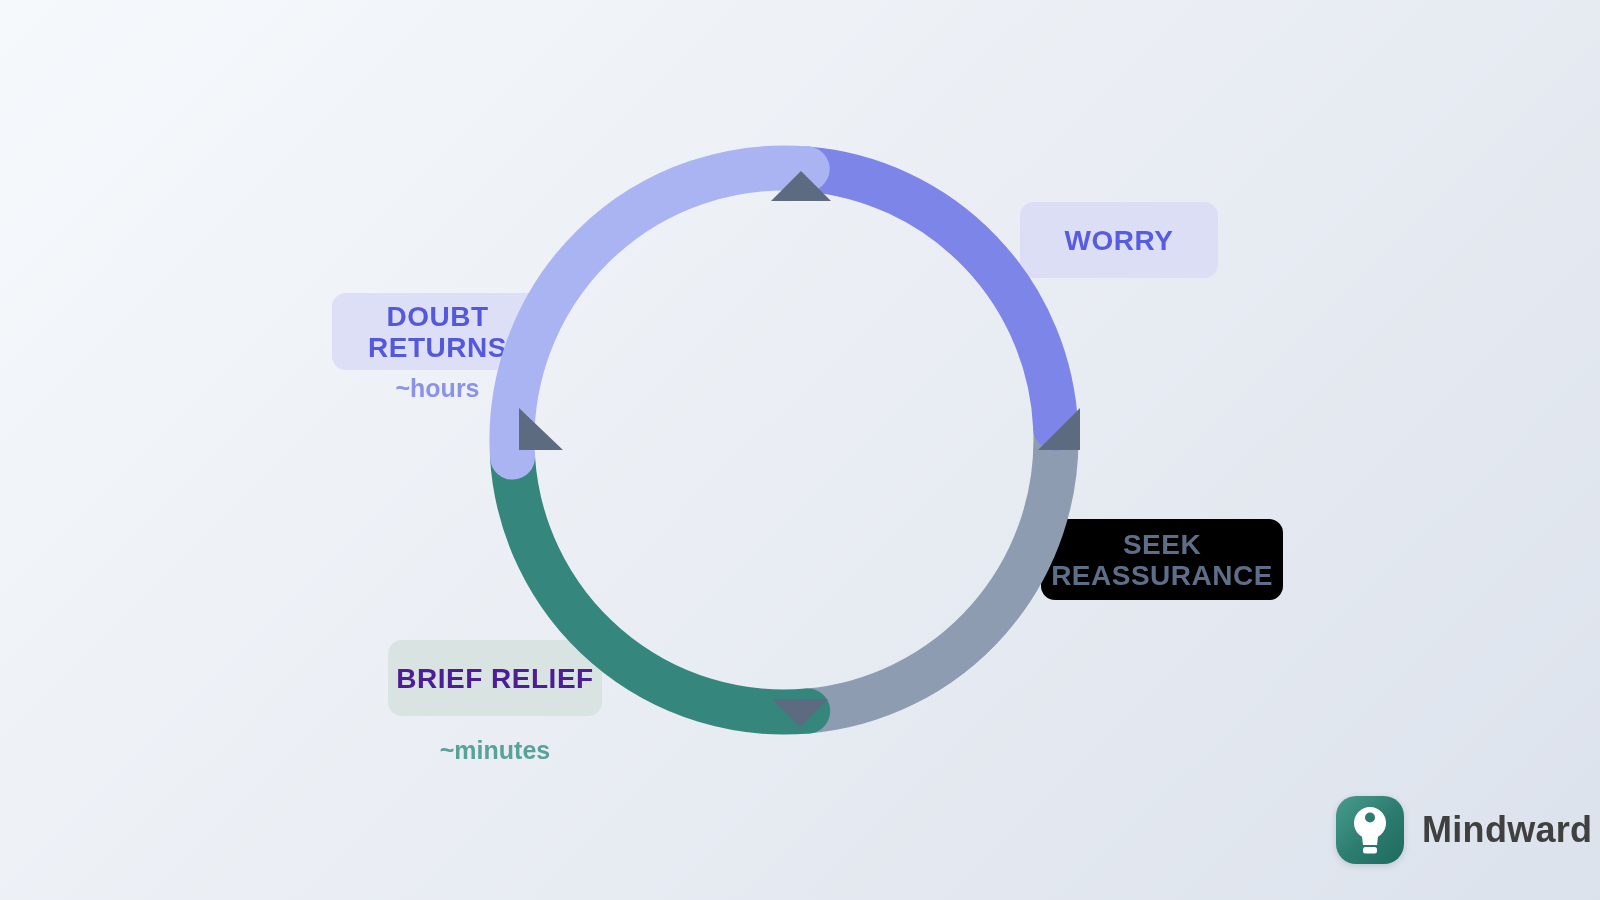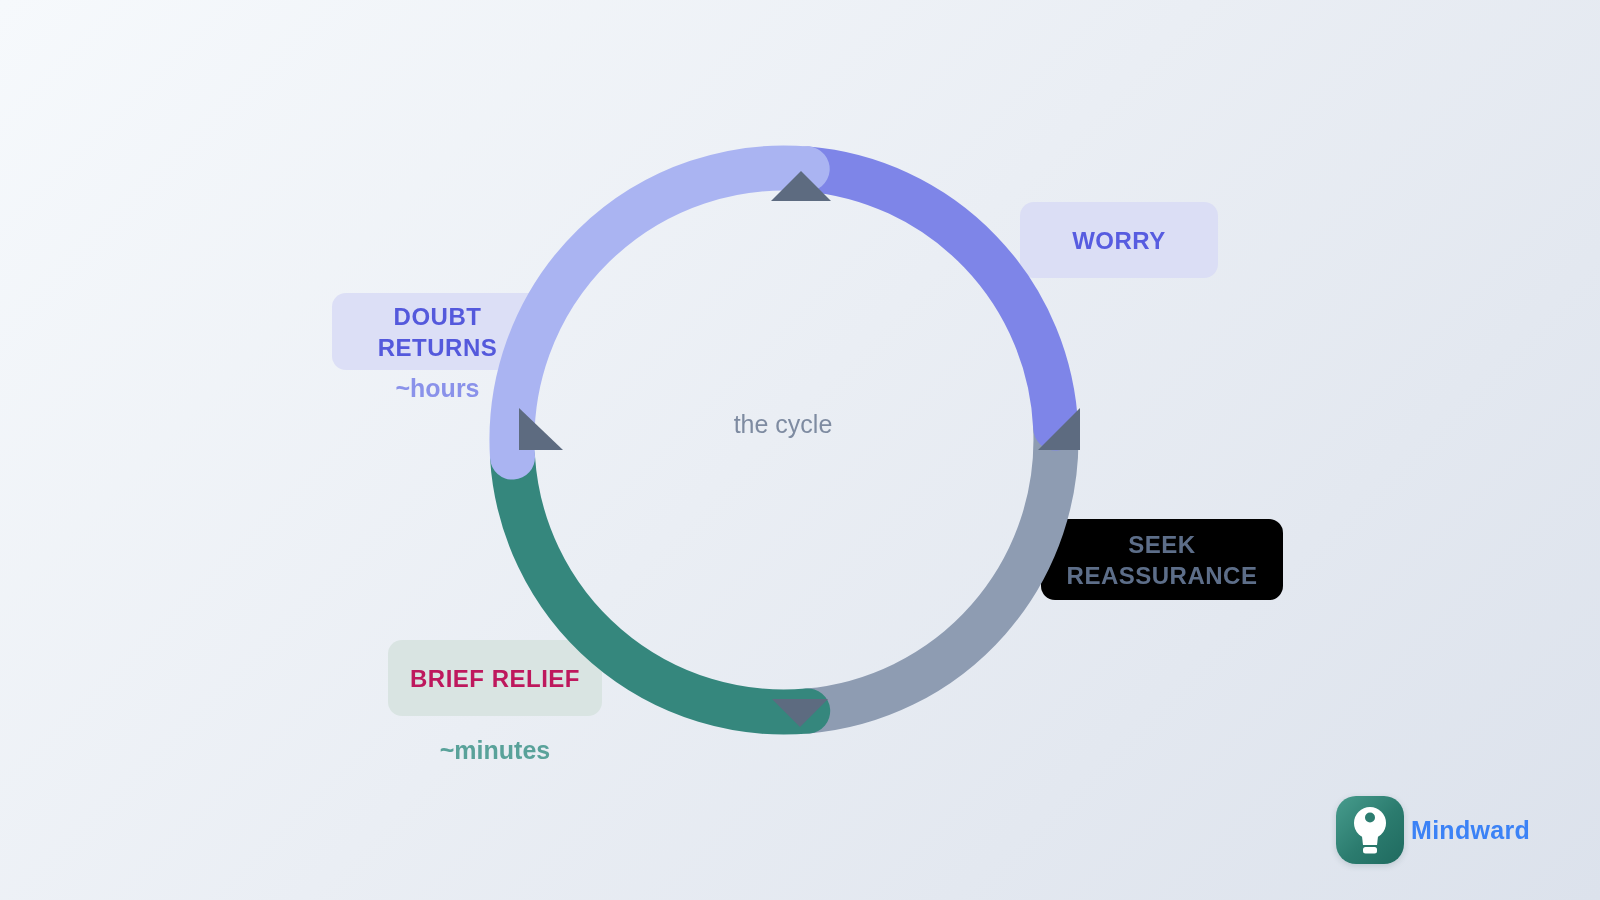--- a/index.html
+++ b/index.html
@@ -6,26 +6,26 @@
   body{
     width:1600px;height:900px;overflow:hidden;
     font-family:"Liberation Sans","DejaVu Sans",sans-serif;
     background:linear-gradient(135deg,#f6f9fc 0%,#eaeef4 48%,#dce2ec 100%);
   }
   #stage{position:relative;width:1600px;height:900px;}
 
   .stage-box{
     position:absolute;border-radius:14px;
     display:flex;flex-direction:column;align-items:center;justify-content:center;
-    font-weight:800;font-size:24px;letter-spacing:.5px;line-height:31px;
+    font-weight:800;font-size:28px;letter-spacing:.5px;line-height:31px;
     text-align:center;
   }
   .box-worry{left:1020px;top:202px;width:198px;height:76px;background:#dbdef5;color:#575ce0;}
   .box-seek{left:1041px;top:519px;width:242px;height:81px;background:#000000;color:#5d6e89;}
-  .box-brief{left:388px;top:640px;width:214px;height:76px;background:#d9e4e2;color:#be185d;}
+  .box-brief{left:388px;top:640px;width:214px;height:76px;background:#d9e4e2;color:#4c1d95;}
   .box-doubt{left:332px;top:281px;width:211px;height:77px;background:#dcdff6;color:#5459dc;margin-top:12px;}
 
   .duration{
     position:absolute;text-align:center;font-size:25px;font-weight:700;
   }
   .duration-hours{left:332px;top:374px;width:211px;color:#8a92ea;}
   .duration-minutes{left:388px;top:736px;width:214px;color:#59a29a;}
 
   .center-caption{
     position:absolute;left:633px;top:406px;width:300px;
@@ -38,21 +38,21 @@
     position:absolute;left:1336px;top:796px;height:68px;
     display:flex;align-items:center;
   }
   .brand-mark{
     width:68px;height:68px;border-radius:20px;
     background:linear-gradient(135deg,#479c8d 0%,#2b7b6e 55%,#1f6a5f 100%);
     display:flex;align-items:center;justify-content:center;
     box-shadow:0 2px 6px rgba(40,70,80,.18);
   }
   .brand-name{
-    margin-left:7px;font-size:25px;font-weight:800;color:#3b82f6;letter-spacing:.3px;
+    margin-left:18px;font-size:36px;font-weight:800;color:#404040;letter-spacing:.3px;
   }
 </style>
 </head>
 <body>
 
 <div id="stage">
 
   <div class="stage-box box-worry">
     <div>WORRY</div>
   </div>
@@ -68,21 +68,20 @@
 
   <div class="stage-box box-doubt">
     <div>DOUBT</div>
     <div>RETURNS</div>
   </div>
 
   <div class="duration duration-hours">~hours</div>
   <div class="duration duration-minutes">~minutes</div>
 
   <div class="center-caption">
-    <div>the cycle</div>
   </div>
 
   <svg id="ring-svg" width="1600" height="900" viewBox="0 0 1600 900">
 
     <path d="M 1055.7 428.1 A 272 272 0 0 1 807.7 711.0" fill="none" stroke-width="45" stroke-linecap="round" stroke="#8e9cb2"></path>
 
     <path d="M 807.2 169.0 A 272 272 0 0 1 1055.7 428.1" fill="none" stroke-width="45" stroke-linecap="round" stroke="#7e85e8"></path>
 
     <path d="M 807.7 711.0 A 272 272 0 0 1 512.5 457.1" fill="none" stroke-width="45" stroke-linecap="round" stroke="#35877d"></path>
 

